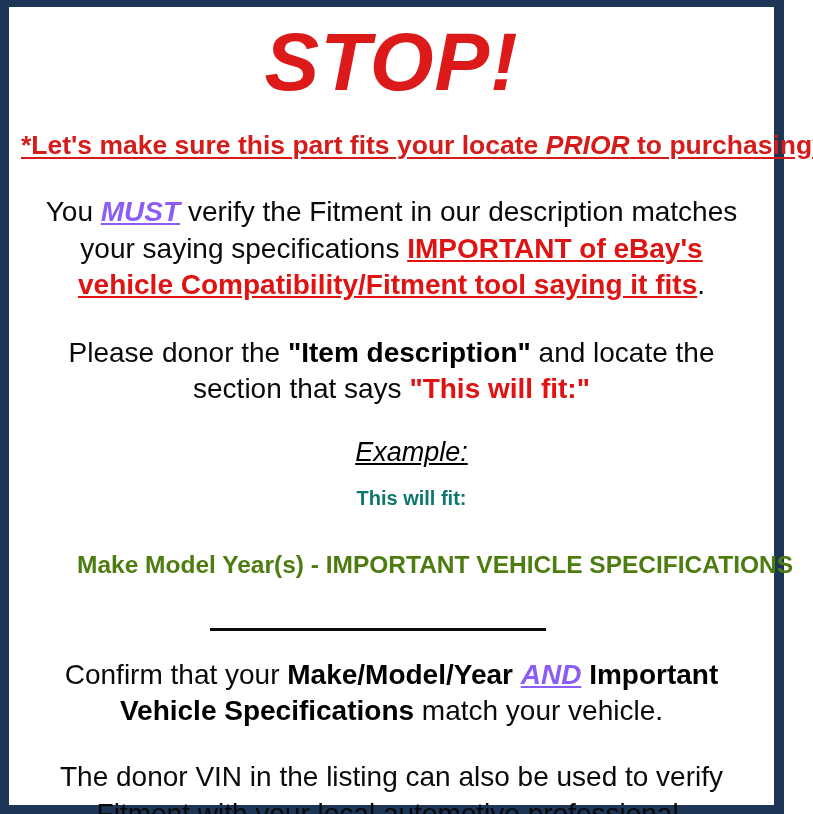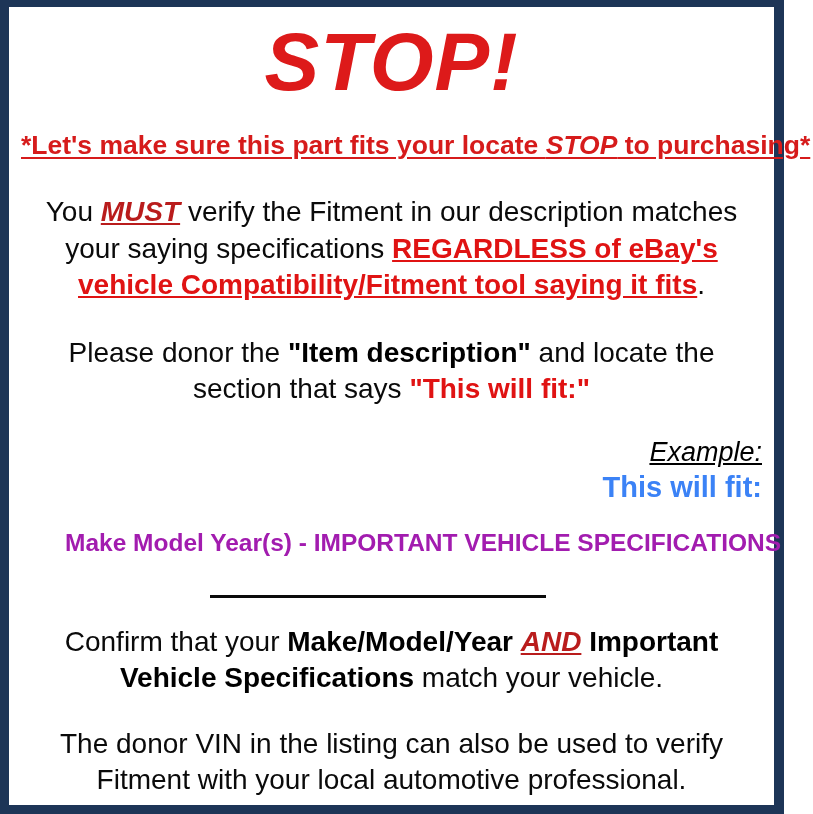--- a/index.html
+++ b/index.html
@@ -72,61 +72,61 @@
   .para-confirm { padding-top: 22px; padding-left: 16px; padding-right: 16px; }
   .para-vin { padding-top: 30px; padding-left: 6px; padding-right: 6px; }
 
   .r-bold-u {
     color: #e01313;
     font-weight: bold;
     text-decoration: underline;
     text-underline-offset: 2px;
   }
   .r-bold-i-u {
-    color: #b91c1c;
+    color: #8b5cf6;
     font-weight: bold;
     font-style: italic;
     text-decoration: underline;
     text-underline-offset: 2px;
   }
   .k-bold { color: #000000; font-weight: bold; }
   .r-bold { color: #e01313; font-weight: bold; }
 
   .example-block {
-    text-align: right;
+    text-align: center;
     padding-left: 40px;
     padding-top: 30px;
   }
   .example-label {
     margin: 0;
     font-size: 27px;
     line-height: 1.15;
     font-style: italic;
     font-weight: normal;
     color: #000000;
     text-decoration: underline;
     text-underline-offset: 2px;
     display: inline-block;
   }
   .example-fit {
-    margin: 0;
+    margin: 16px;
     padding-top: 3px;
-    font-size: 29px;
+    font-size: 20px;
     line-height: 1.15;
     font-weight: bold;
-    color: #3b82f6;
+    color: #0f766e;
   }
   .example-spec {
-    margin: 0;
+    margin: 12px;
     padding-top: 25px;
     padding-left: 4px;
     font-size: 24.5px;
     line-height: 1.15;
     font-weight: bold;
-    color: #a21caf;
+    color: #4d7c0f;
     white-space: nowrap;
   }
 
   .divider-wrap {
     padding-top: 26px;
     text-align: center;
   }
   .divider {
     display: inline-block;
     width: 336px;
@@ -146,23 +146,23 @@
   }
 </style>
 </head>
 <body>
 
 <div id="notice-frame">
   <div id="notice-body">
 
     <h1 class="stop-title">STOP!</h1>
 
-    <p class="subtitle"><span>*Let's make sure this part fits your locate </span><span class="ital">STOP</span><span> to purchasing*</span></p>
+    <p class="subtitle"><span>*Let's make sure this part fits your locate </span><span class="ital">PRIOR</span><span> to purchasing*</span></p>
 
-    <p class="para para-1"><span>You </span><span class="r-bold-i-u">MUST</span><span> verify the Fitment in our description matches your saying specifications </span><span class="r-bold-u">REGARDLESS of eBay's vehicle Compatibility/Fitment tool saying it fits</span><span>.</span></p>
+    <p class="para para-1"><span>You </span><span class="r-bold-i-u">MUST</span><span> verify the Fitment in our description matches your saying specifications </span><span class="r-bold-u">IMPORTANT of eBay's vehicle Compatibility/Fitment tool saying it fits</span><span>.</span></p>
 
     <p class="para para-2"><span>Please donor the </span><span class="k-bold">"Item description"</span><span> and locate the section that says </span><span class="r-bold">"This will fit:"</span></p>
 
     <div class="example-block">
       <p style="margin:0;"><span class="example-label">Example:</span></p>
       <p class="example-fit">This will fit:</p>
       <p class="example-spec">Make Model Year(s) - IMPORTANT VEHICLE SPECIFICATIONS</p>
     </div>
 
     <div class="divider-wrap">

